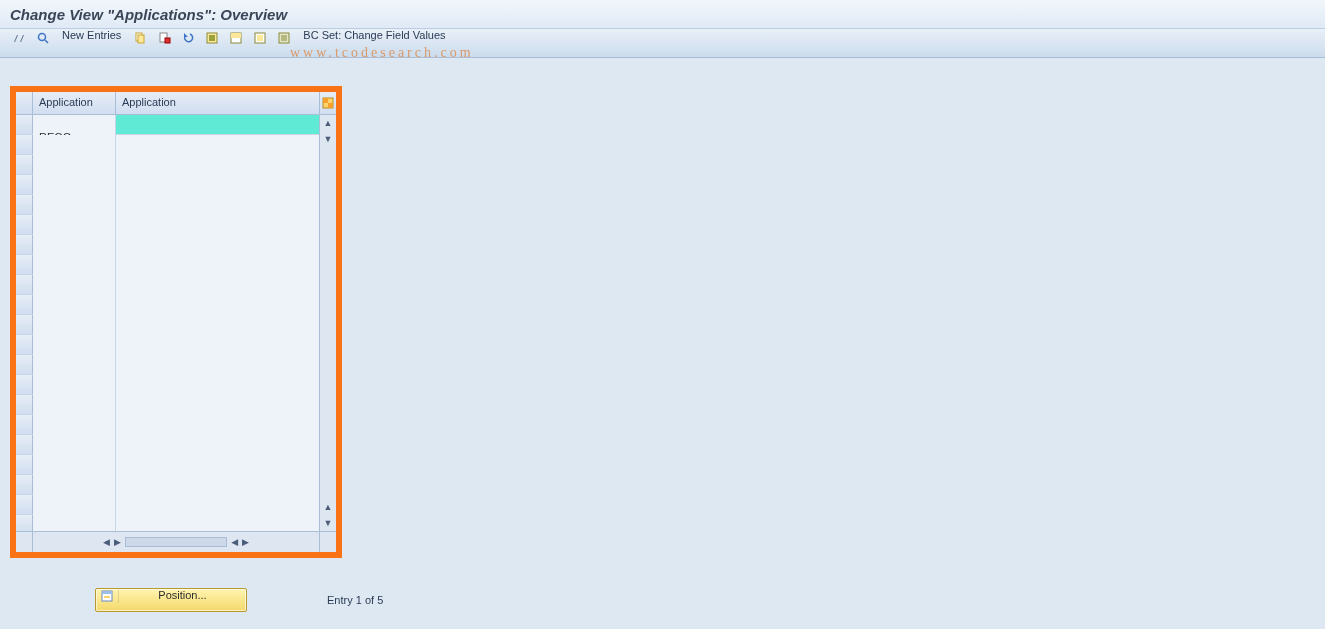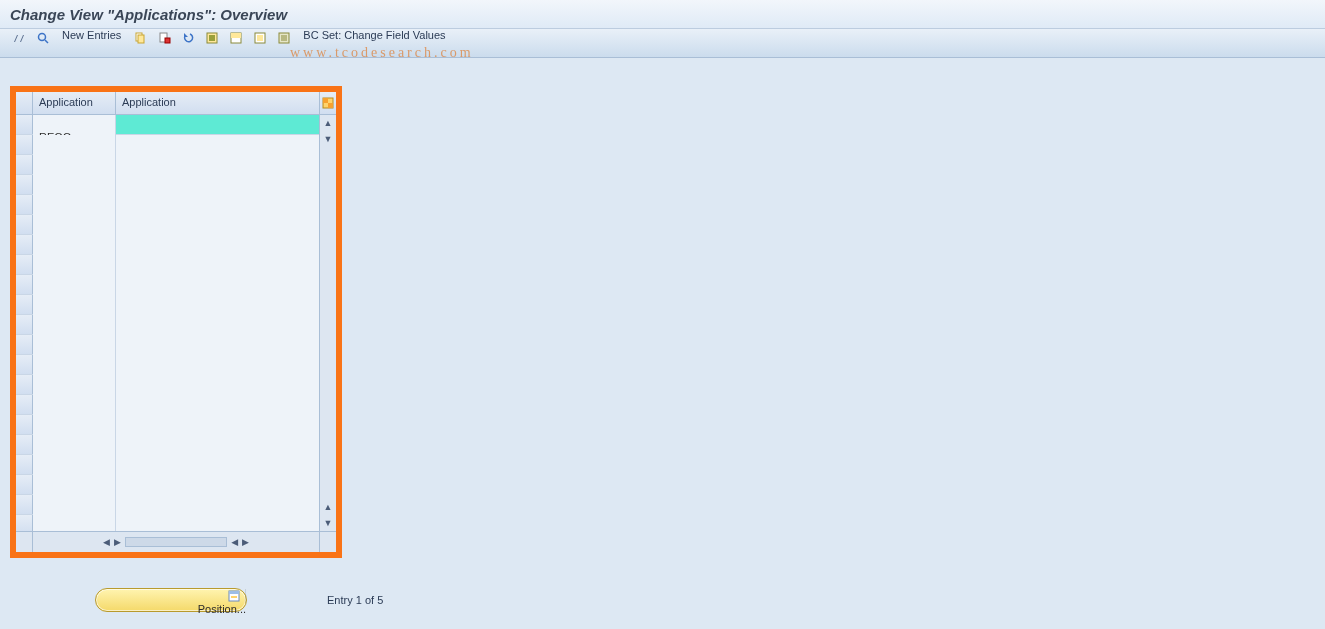--- a/index.html
+++ b/index.html
@@ -185,29 +185,28 @@
   .footer-row {
     position: absolute;
     left: 95px;
     top: 530px;
     display: flex;
     align-items: center;
     gap: 80px;
   }
   .position-btn {
     display: flex;
-    align-items: flex-end;
+    align-items: flex-start;
     width: 150px;
     height: 22px;
     background: linear-gradient(#fff4b0, #f4d96a);
     border: 1px solid #b89a2d;
-    border-radius: 12px;
+    border-radius: 2px;
     box-shadow: inset 0 0 0 1px rgba(255,255,255,0.6);
     cursor: default;
-    flex-direction: column;
   }
   .position-btn .pb-icon {
     width: 22px;
     display: flex; align-items: center; justify-content: center;
     border-right: 1px solid rgba(0,0,0,0.1);
   }
   .position-btn .pb-label {
     flex: 1;
     text-align: center;
     color: #2b2b2b;

